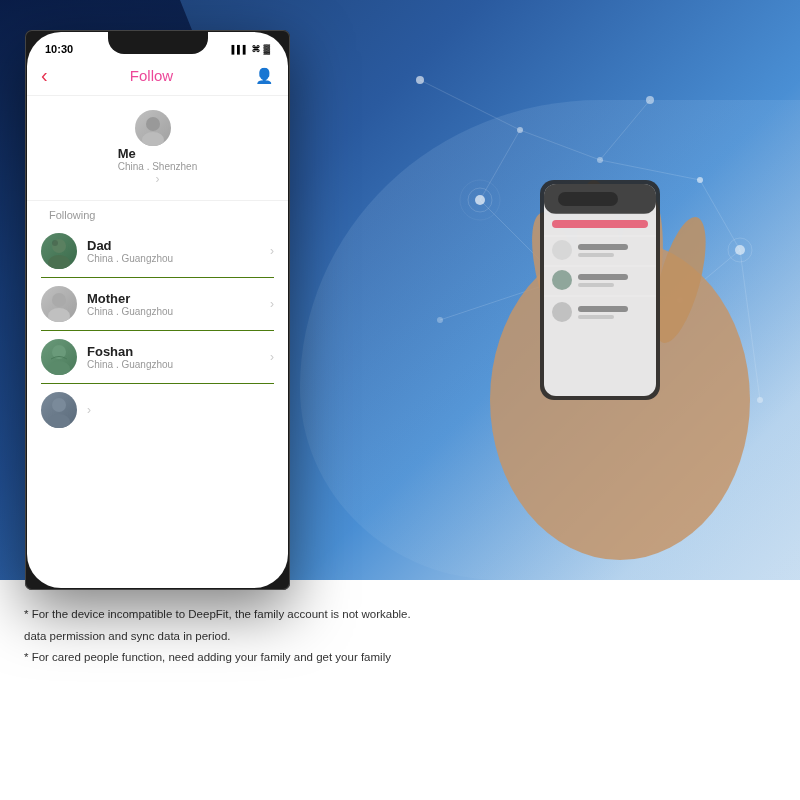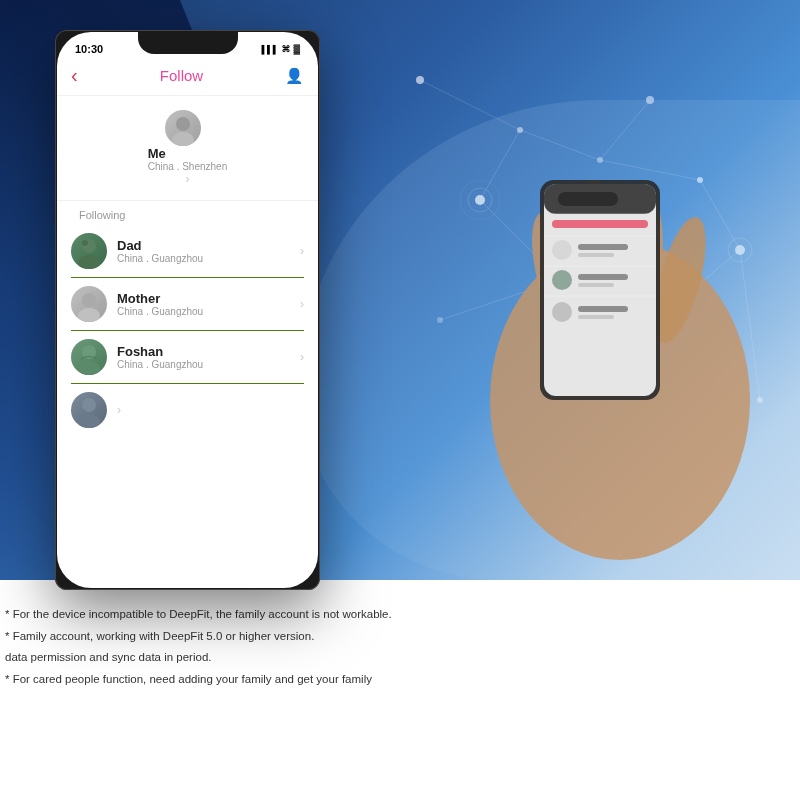--- a/index.html
+++ b/index.html
@@ -37,25 +37,24 @@
       top: 30px;
       width: 265px;
       height: 560px;
       z-index: 10;
     }
 
     .phone-body {
       width: 100%;
       height: 100%;
       background: #1a1a1a;
-      border-radius: 12px;
+      border-radius: 7px;
       padding: 2px;
       box-shadow: 0 20px 60px rgba(0,0,0,0.5), inset 0 0 0 1px #444;
       position: relative;
-      margin-left: 30px;
     }
 
     .phone-screen {
       width: 100%;
       height: 100%;
       background: white;
       border-radius: 34px;
       overflow: hidden;
       position: relative;
     }
@@ -211,21 +210,21 @@
     }
 
     
     .bottom-info {
       position: absolute;
       bottom: 0;
       left: 0;
       right: 0;
       height: 215px;
       background: white;
-      padding: 20px 320px 20px 5px;
+      padding: 20px 320px 20px 24px;
       z-index: 5;
     }
 
     .bottom-info p {
       font-size: 11.5px;
       color: #333;
       line-height: 1.7;
       margin-bottom: 2px;
     }
 
@@ -411,16 +410,15 @@
           <span class="chevron">›</span>
         </div>
 
       </div>
     </div>
   </div>
 </div>
 
 <div class="bottom-info">
   <p>* For the device incompatible to DeepFit, the family account is not workable.</p>
-  <p>* Family account, working with DeepFit 5.0 or higher version.</p>
   <p>  data permission and sync data in period.</p>
   <p>* For cared people function, need adding your family and get your family</p>
 </div>
 
 </body></html>

